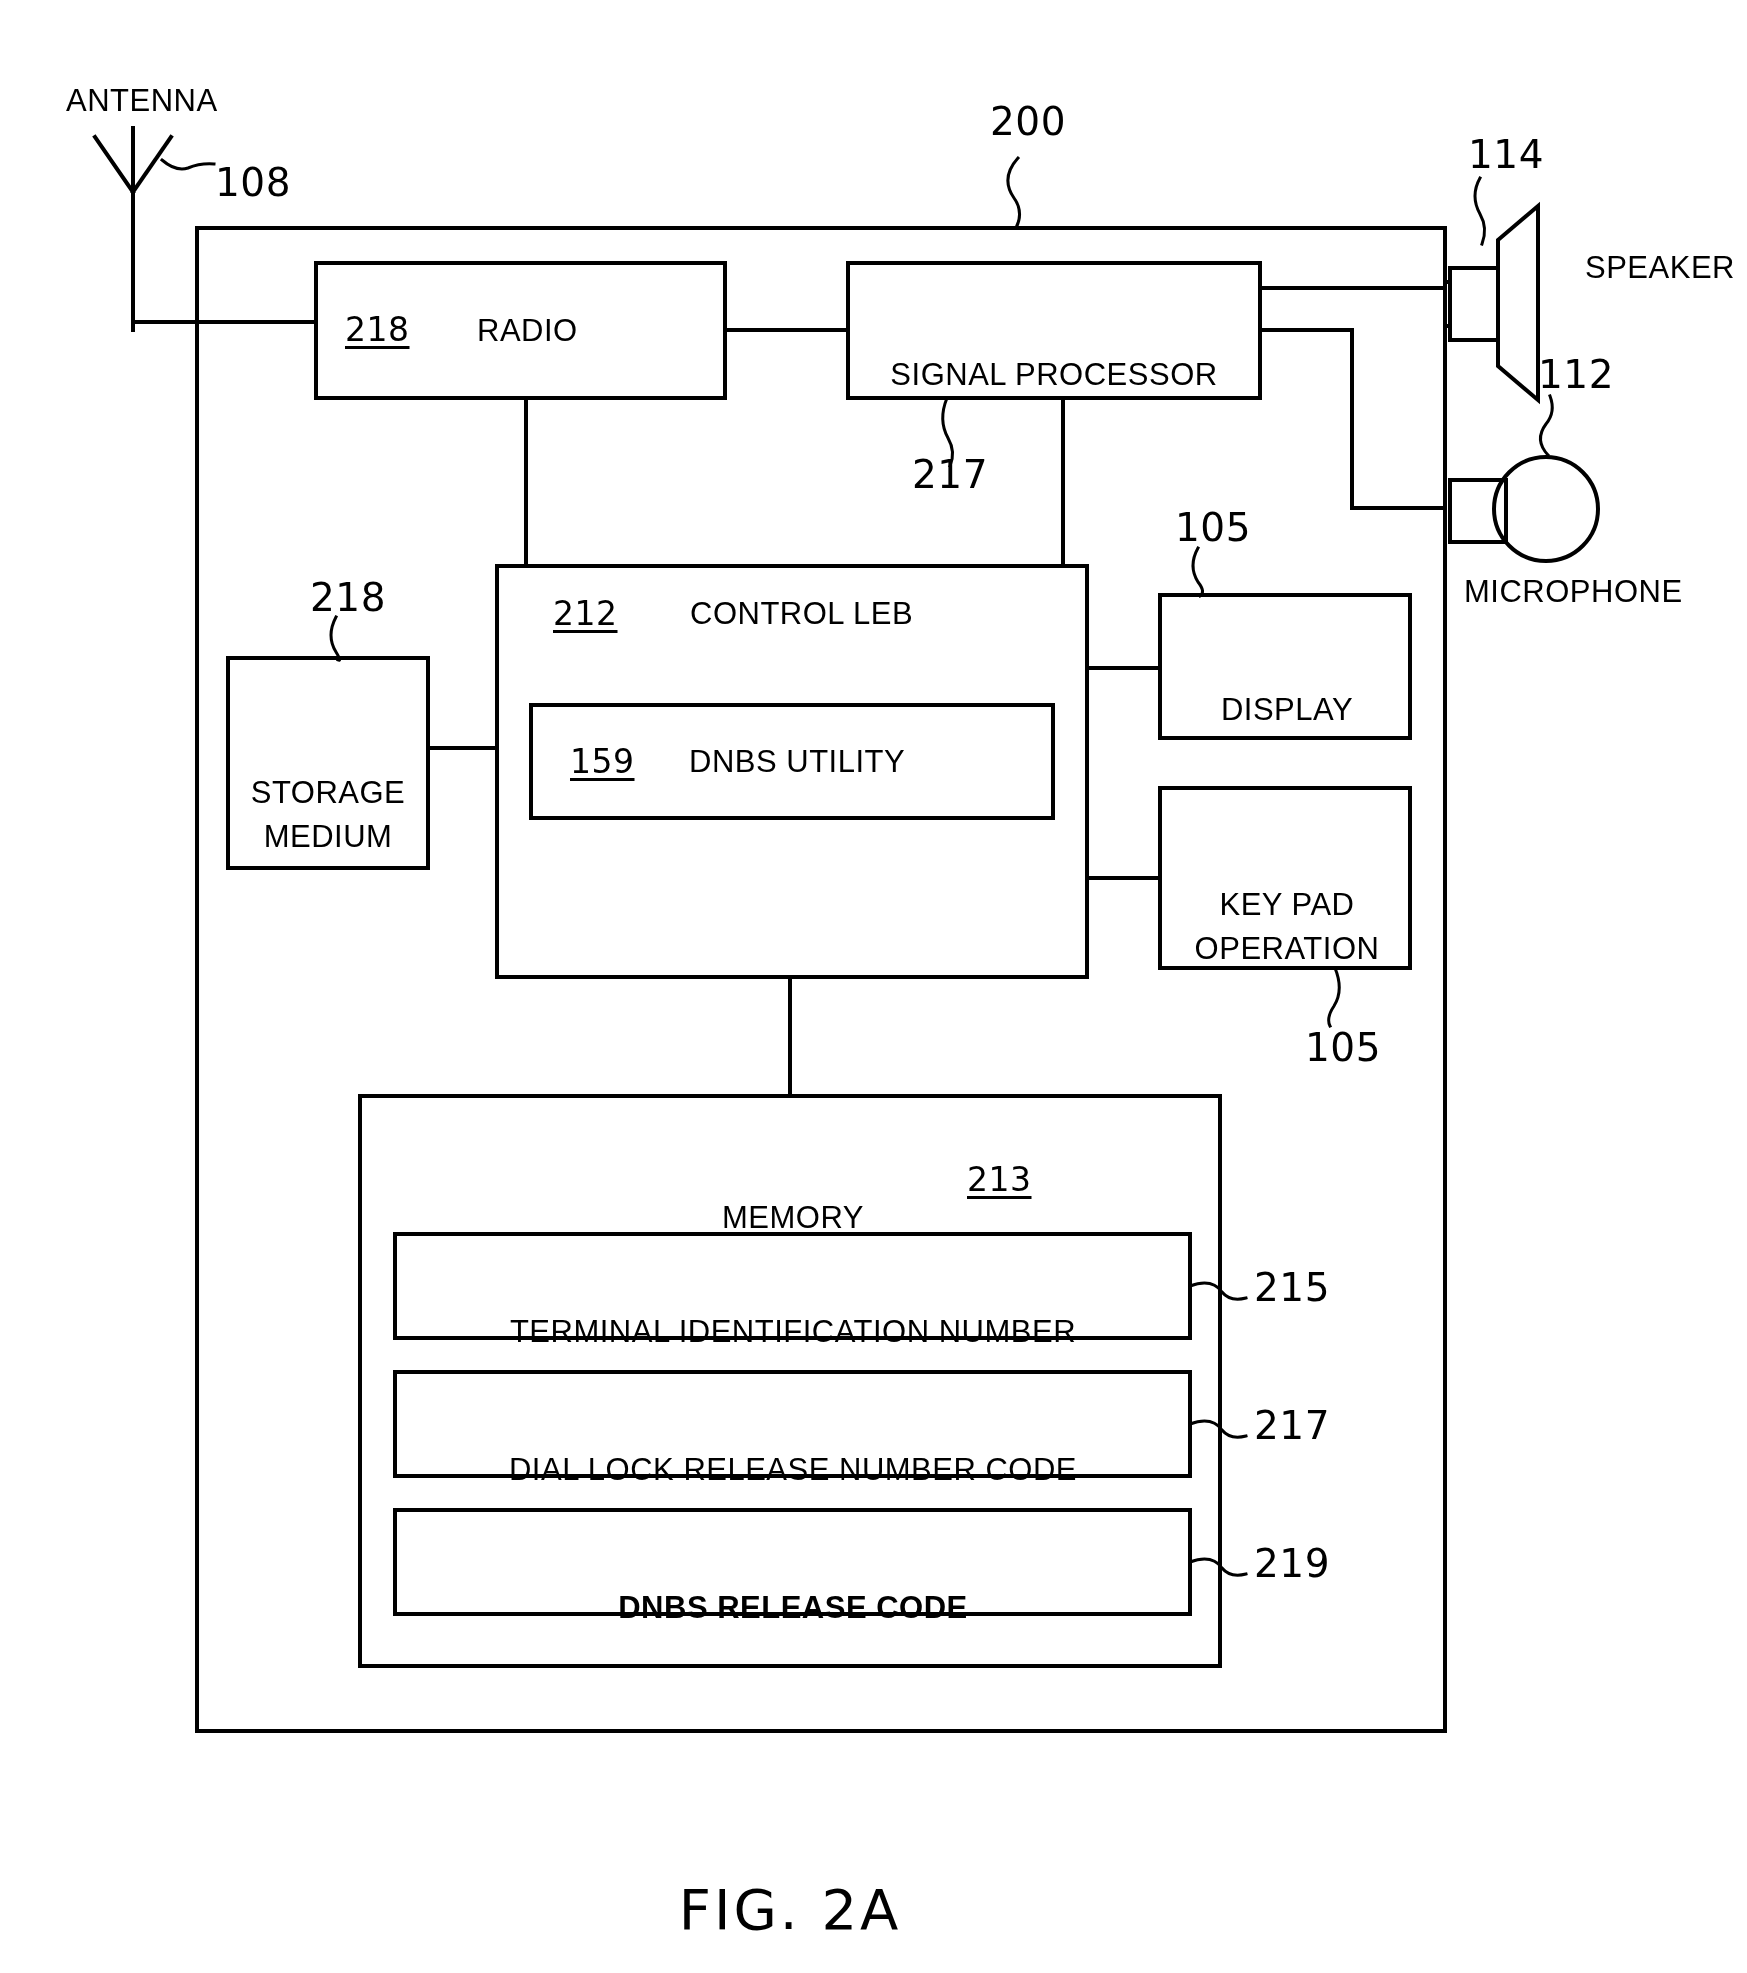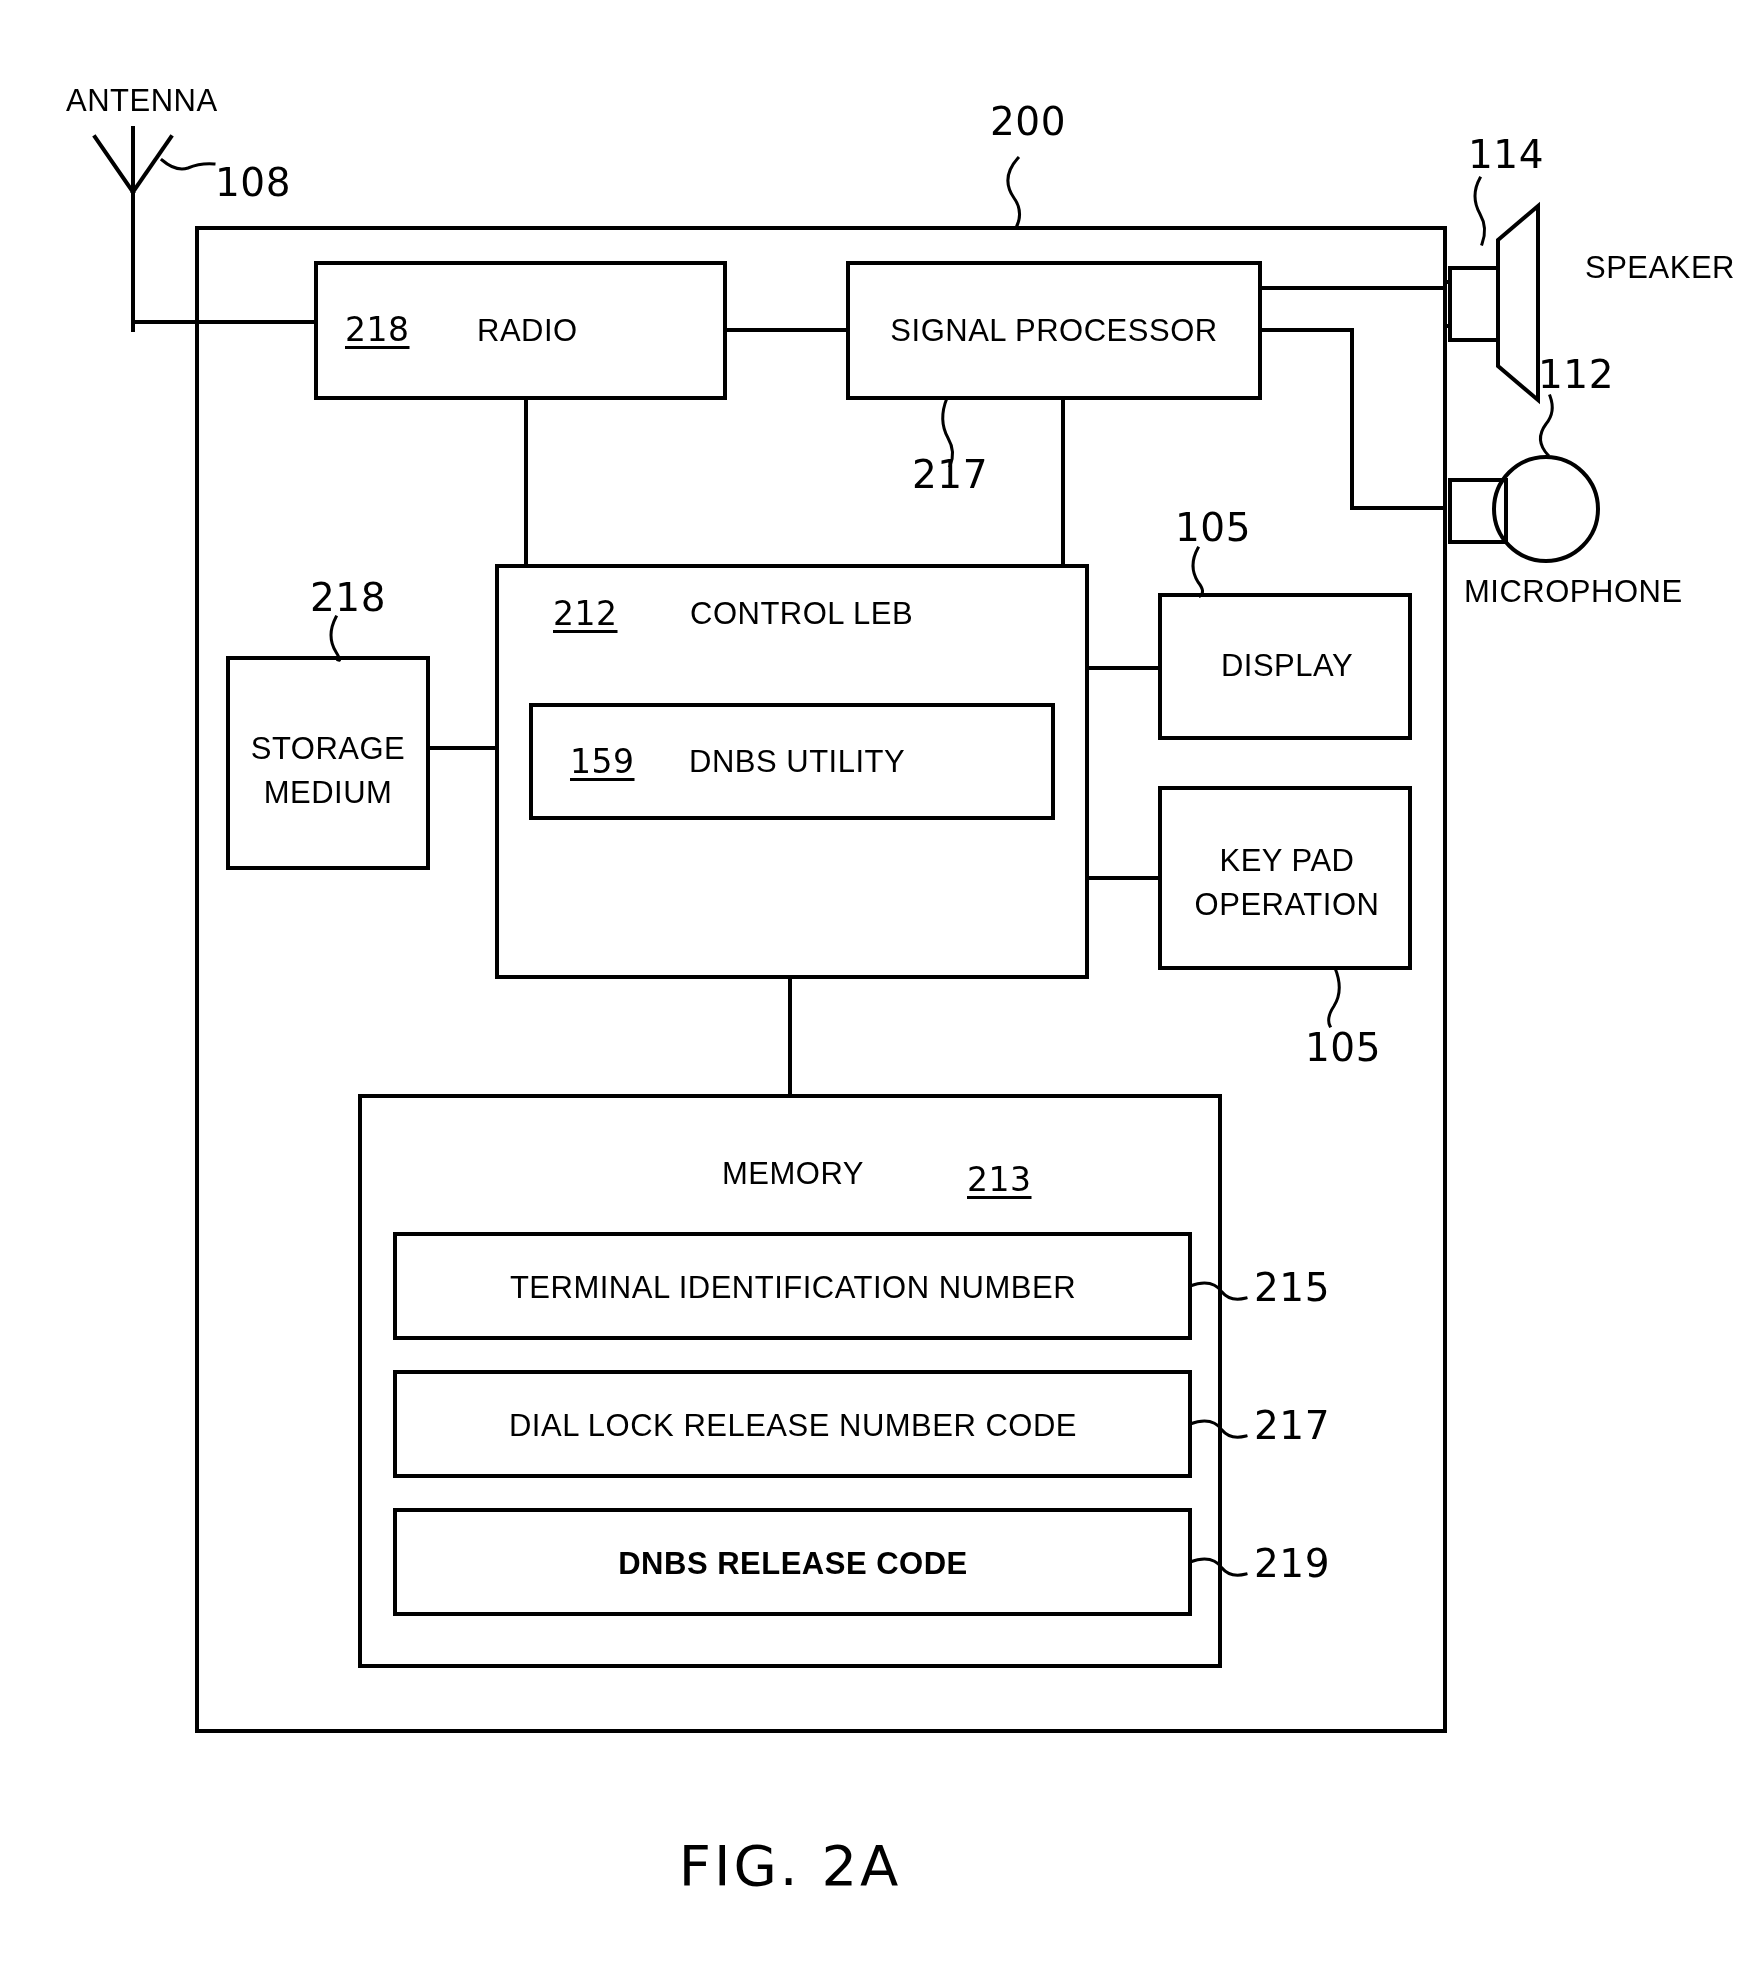--- a/index.html
+++ b/index.html
@@ -50,21 +50,21 @@
     font-size: 33px;
     font-family: "DejaVu Sans", sans-serif;
     text-decoration: underline;
     text-underline-offset: 5px;
   }
   .fig-caption {
     font-size: 56px;
     font-family: "DejaVu Sans", sans-serif;
     letter-spacing: 3px;
   }
-  .ctr { transform: translateX(-50%); }
+  .ctr { transform: translateX(-50%); margin-top: 44px; }
 </style>
 </head>
 <body>
 
 <div id="figure-root">
 
   <svg id="diagram" viewBox="0 0 1747 1973" xmlns="http://www.w3.org/2000/svg">
     <g fill="none" stroke="#000000" stroke-width="4" stroke-linecap="square">
 
       <line x1="133" y1="128" x2="133" y2="330"></line>

